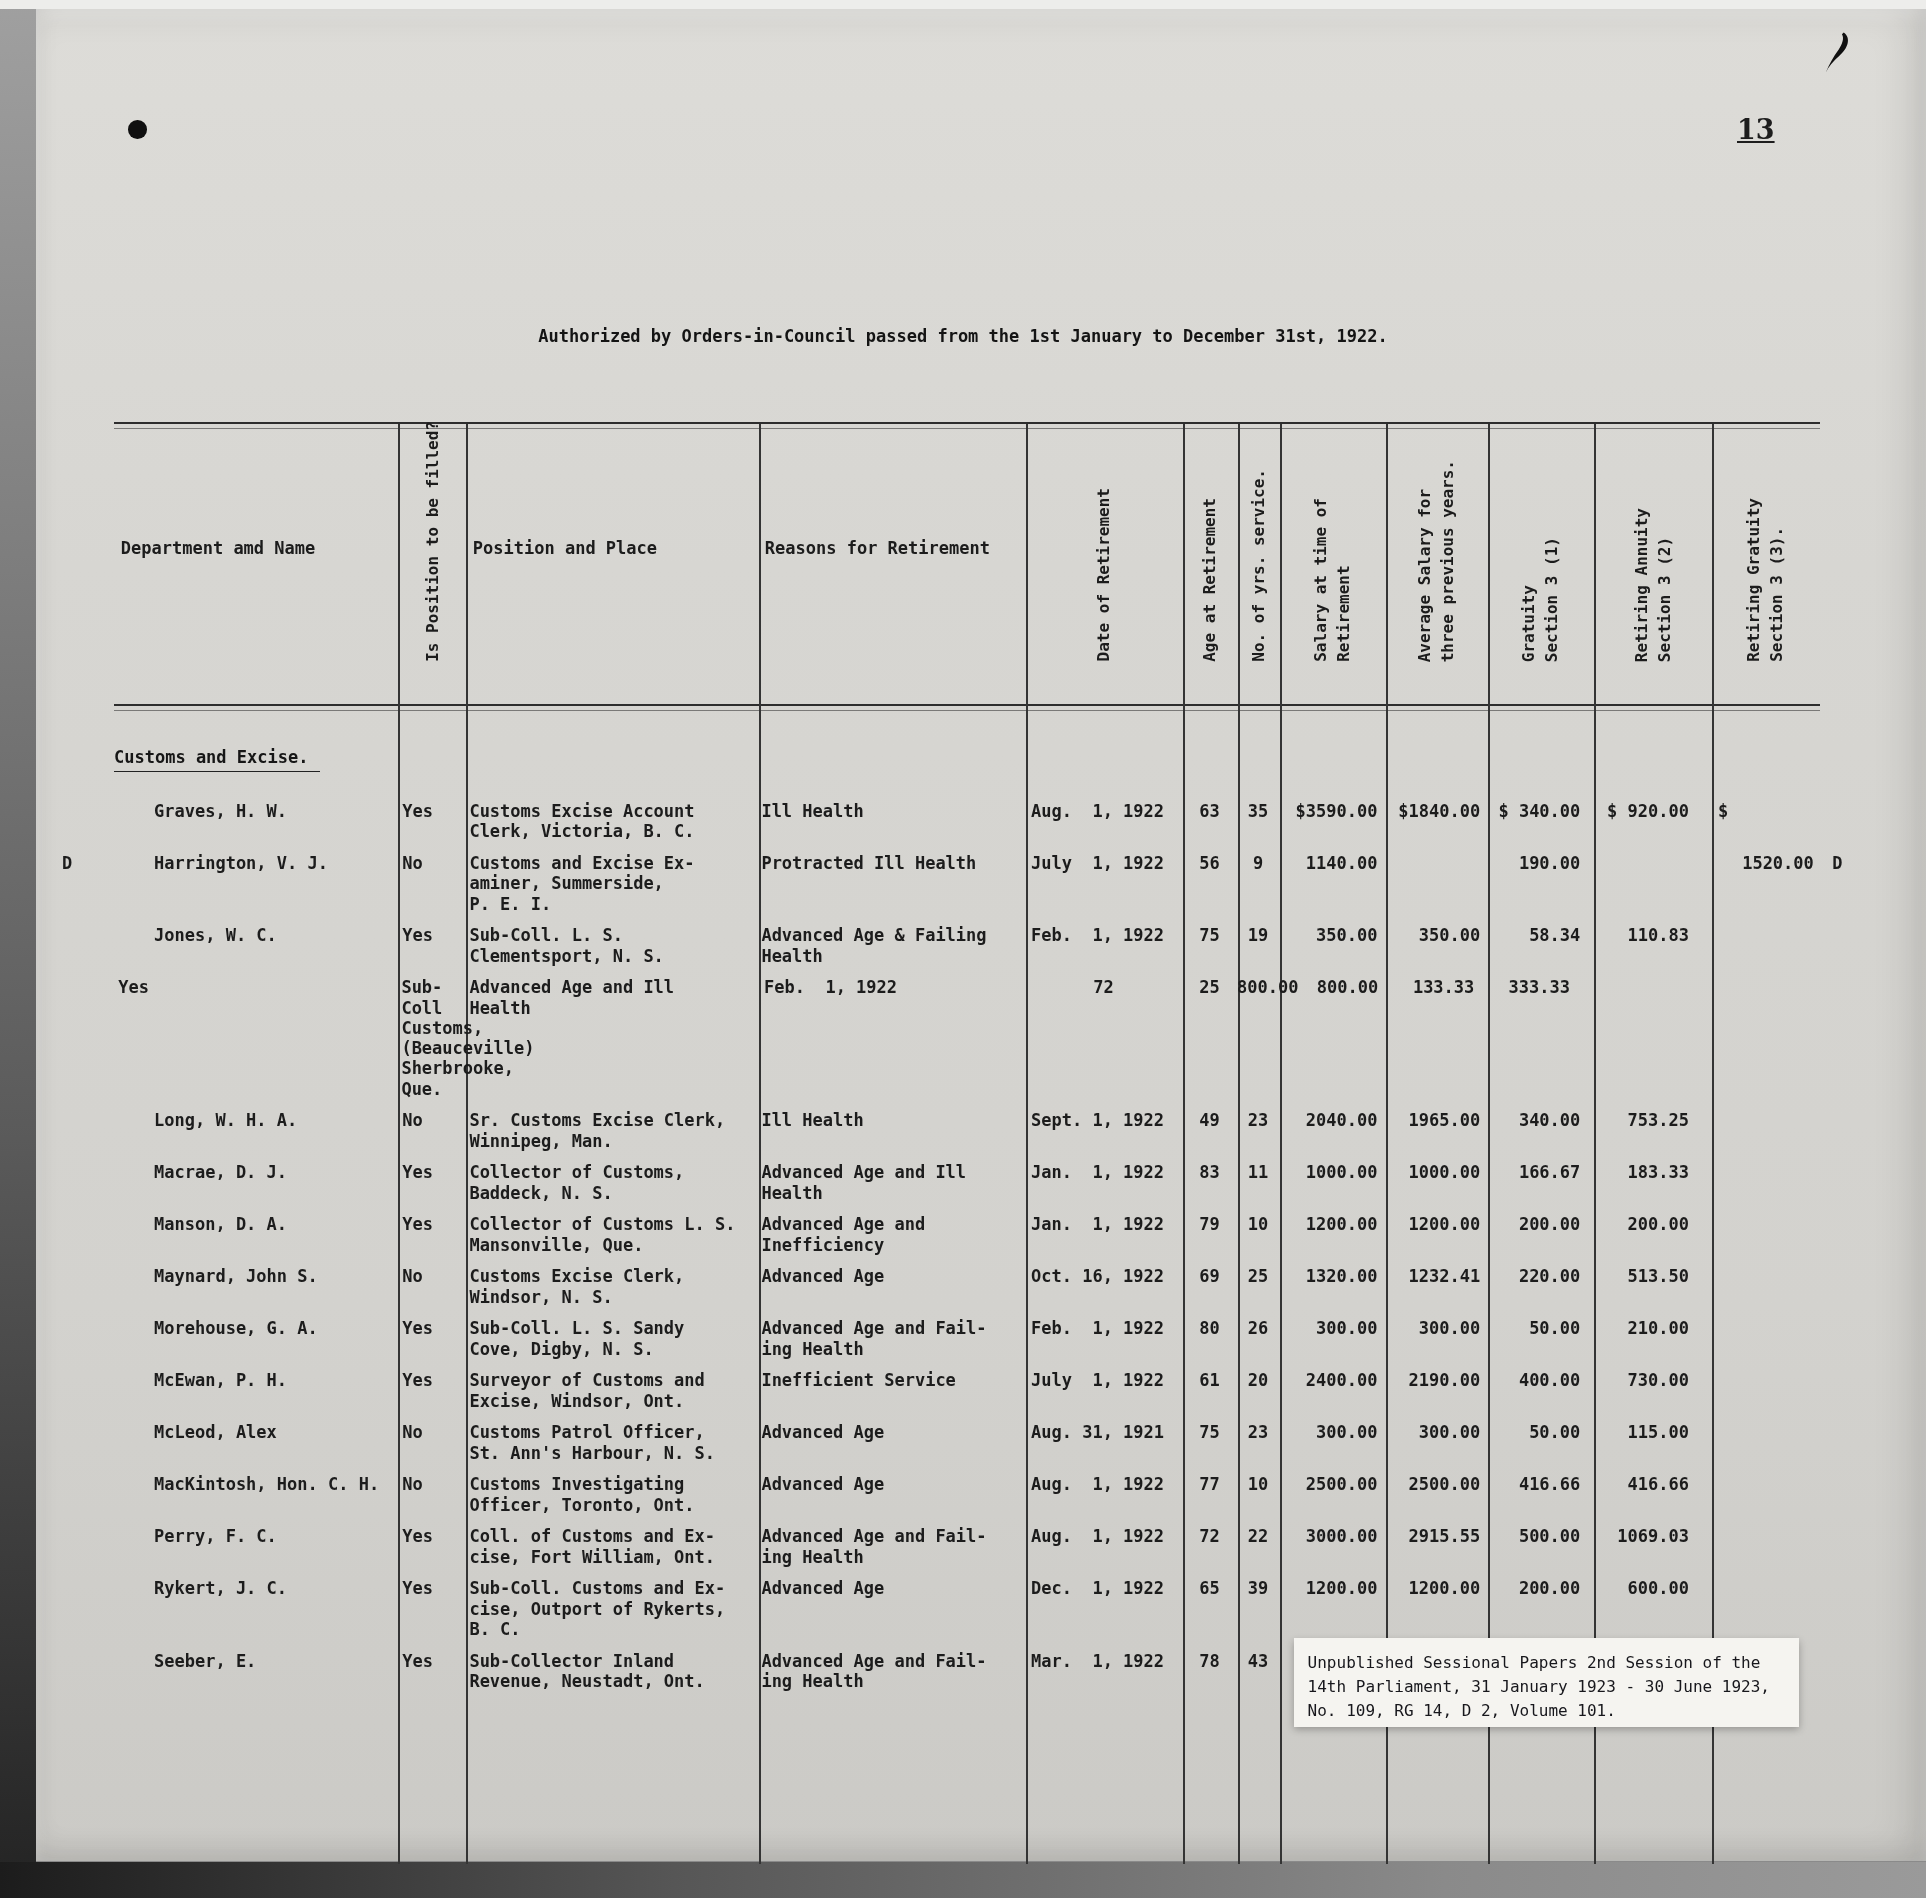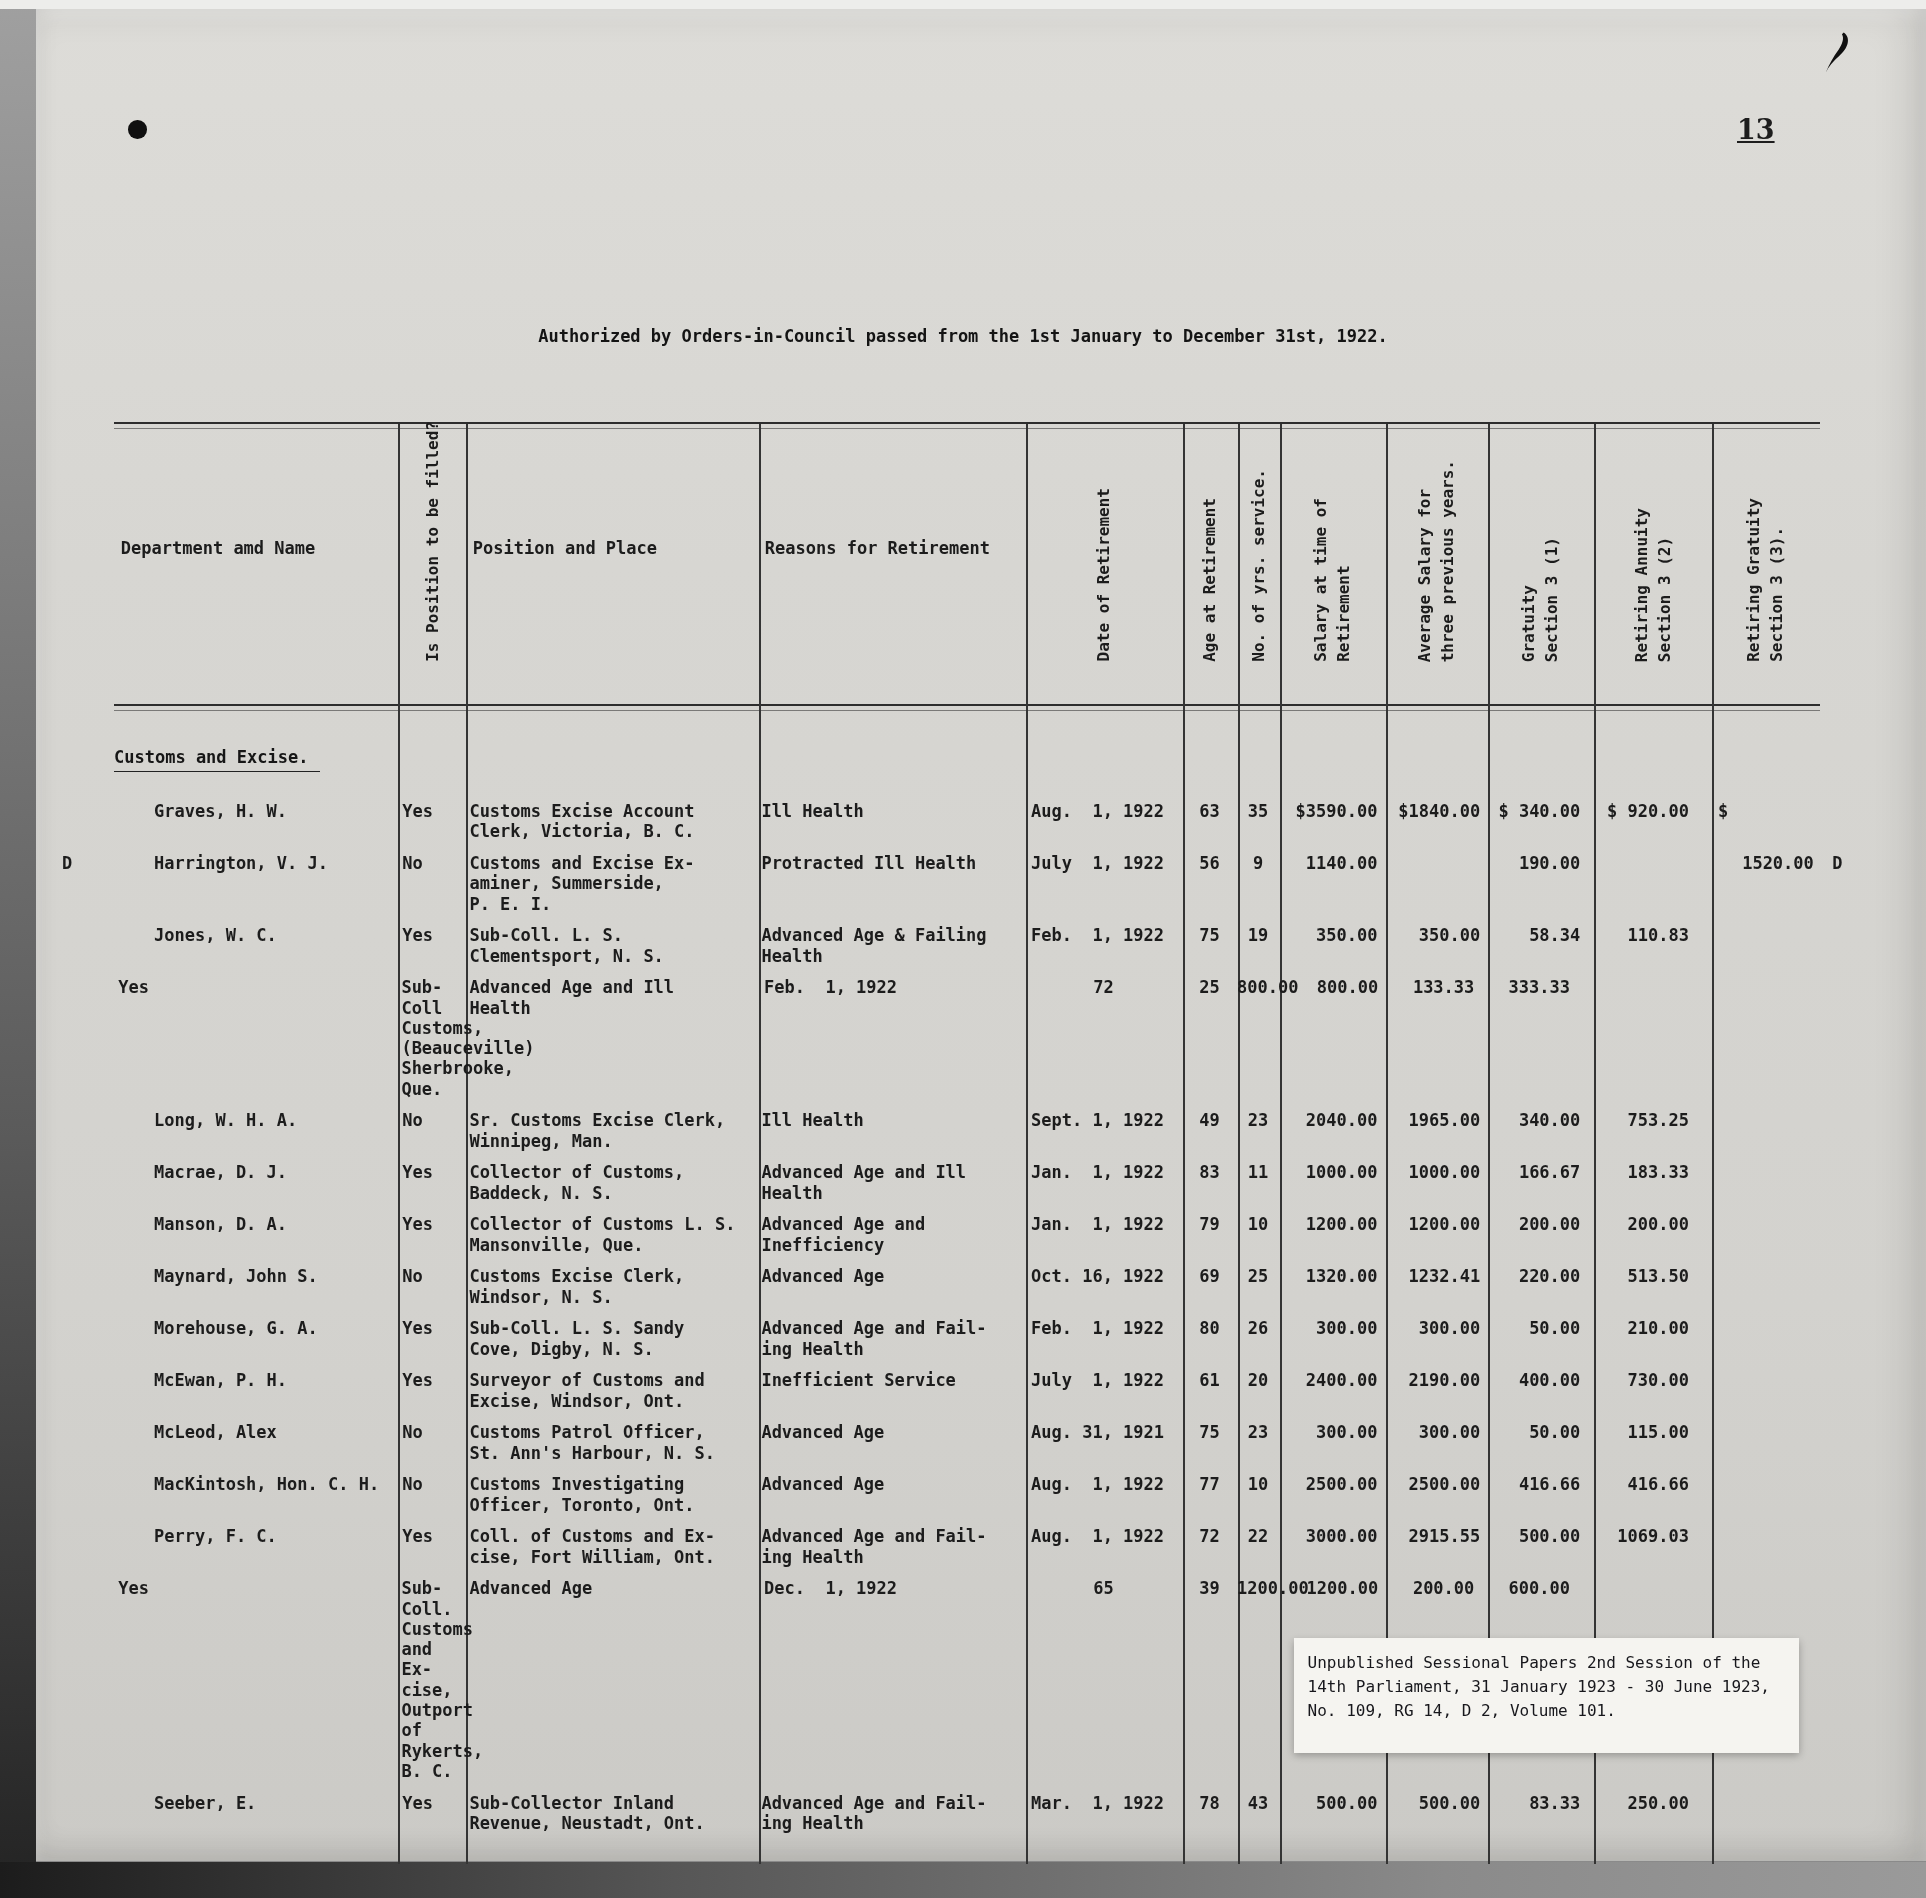--- a/index.html
+++ b/index.html
@@ -65,21 +65,21 @@
   .num{text-align:center;}
   .money{text-align:right;}
   .salary{padding-right:7.6px;}
   .avg{padding-right:6.8px;}
   .grat{padding-right:12.7px;}
   .annuity{padding-right:23px;}
   .rgrat{position:relative;display:flex;justify-content:space-between;padding:0 4.2px 0 6px;}
   .mkr{position:absolute;right:-24.6px;top:0;}
 
   
-  .stamp{position:absolute;left:1294px;top:1638px;width:505px;height:115px;z-index:5;
+  .stamp{position:absolute;left:1294px;top:1638px;width:505px;height:89px;z-index:5;
          background:#f5f4f0;box-shadow:0 2.5px 7.6px rgba(0,0,0,.28);padding:12.7px 0 0 13.6px;box-sizing:border-box;}
   .stamp div{font:400 16px/24px "DejaVu Sans Mono",monospace;color:#17171c;white-space:pre;}
 </style>
 </head>
 <body>
 
 <div id="root">
   <div class="paper"></div>
   <div class="edge-left"></div>
   <div class="edge-bottom"></div>
@@ -367,20 +367,21 @@
     <div class="cell num">72</div>
     <div class="cell num">22</div>
     <div class="cell money salary">3000.00</div>
     <div class="cell money avg">2915.55</div>
     <div class="cell money grat">500.00</div>
     <div class="cell money annuity">1069.03</div>
     <div class="cell rgrat"><span></span><span class="rg-val"></span><span class="mkr"></span></div>
   </div>
 
   <div class="grid12 row">
+    <div class="cell name"><span class="mkl"></span><span>Rykert, J. C.</span></div>
     <div class="cell filled">Yes</div>
     <div class="cell pos">Sub-Coll. Customs and Ex-
 cise, Outport of Rykerts,
 B. C.</div>
     <div class="cell reason">Advanced Age</div>
     <div class="cell date">Dec.  1, 1922</div>
     <div class="cell num">65</div>
     <div class="cell num">39</div>
     <div class="cell money salary">1200.00</div>
     <div class="cell money avg">1200.00</div>

